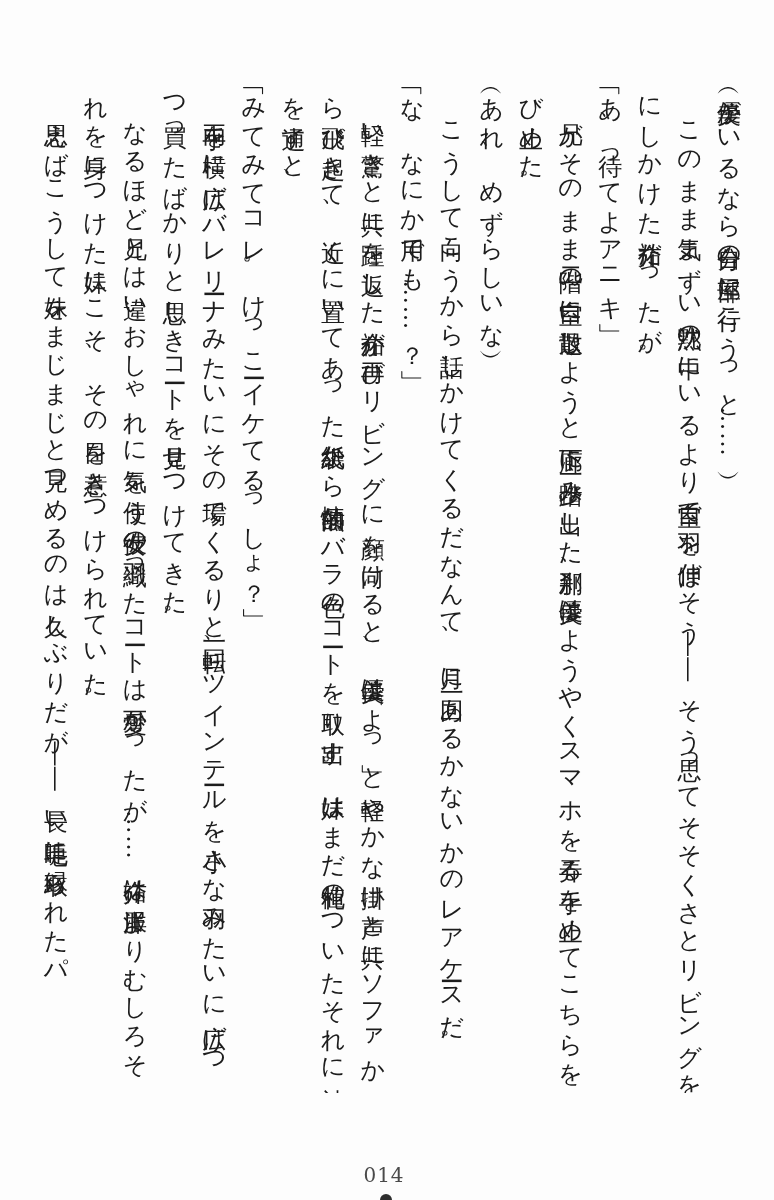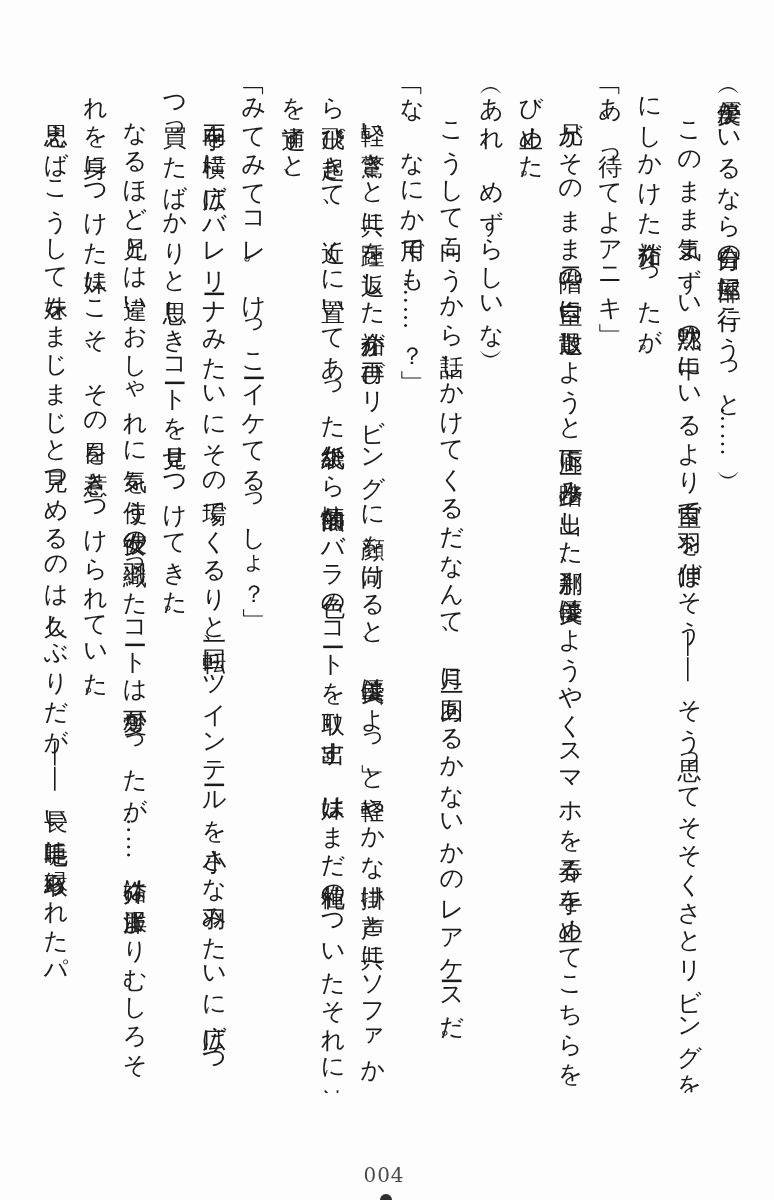--- a/index.html
+++ b/index.html
@@ -71,16 +71,16 @@
       <p class="para">（あれ、めずらしいな）</p>
       <p class="para">　こうして向こうから話しかけてくるだなんて、月に一回あるかないかのレアケースだ。</p>
       <p class="para">「な、なにか用でも……？」</p>
       <p class="para">　軽い驚きと共に踵を返した祐介が再びリビングに顔を向けると、美優は「よっ」と軽やかな掛け声と共にソファから飛び起きて、近くに置いてあった紙袋から情熱的なバラ色のコートを取り出す。妹はまだ値札のついたそれに袖を通すと、</p>
       <p class="para">「みてみてコレ。けっこーイケてるっしょ？」</p>
       <p class="para">　両手を横に広げバレリーナみたいにその場でくるりと一回転、ツインテールを小さな羽みたいに広げつつ買ったばかりと思しきコートを見せつけてきた。</p>
       <p class="para">　なるほど兄とは違いおしゃれに気を使う彼女の羽織ったコートは可愛かったが……祐介は洋服よりむしろそれを身につけた妹にこそ、その目を惹きつけられていた。</p>
       <p class="para">　思えばこうして妹をまじまじと見つめるのは久しぶりだが――長い睫毛に縁取られたパ</p>
     </div>
 
-  <div class="folio">004</div>
+  <div class="folio">014</div>
 
   <div class="ornament"></div>
 </div>
 
 </body></html>

